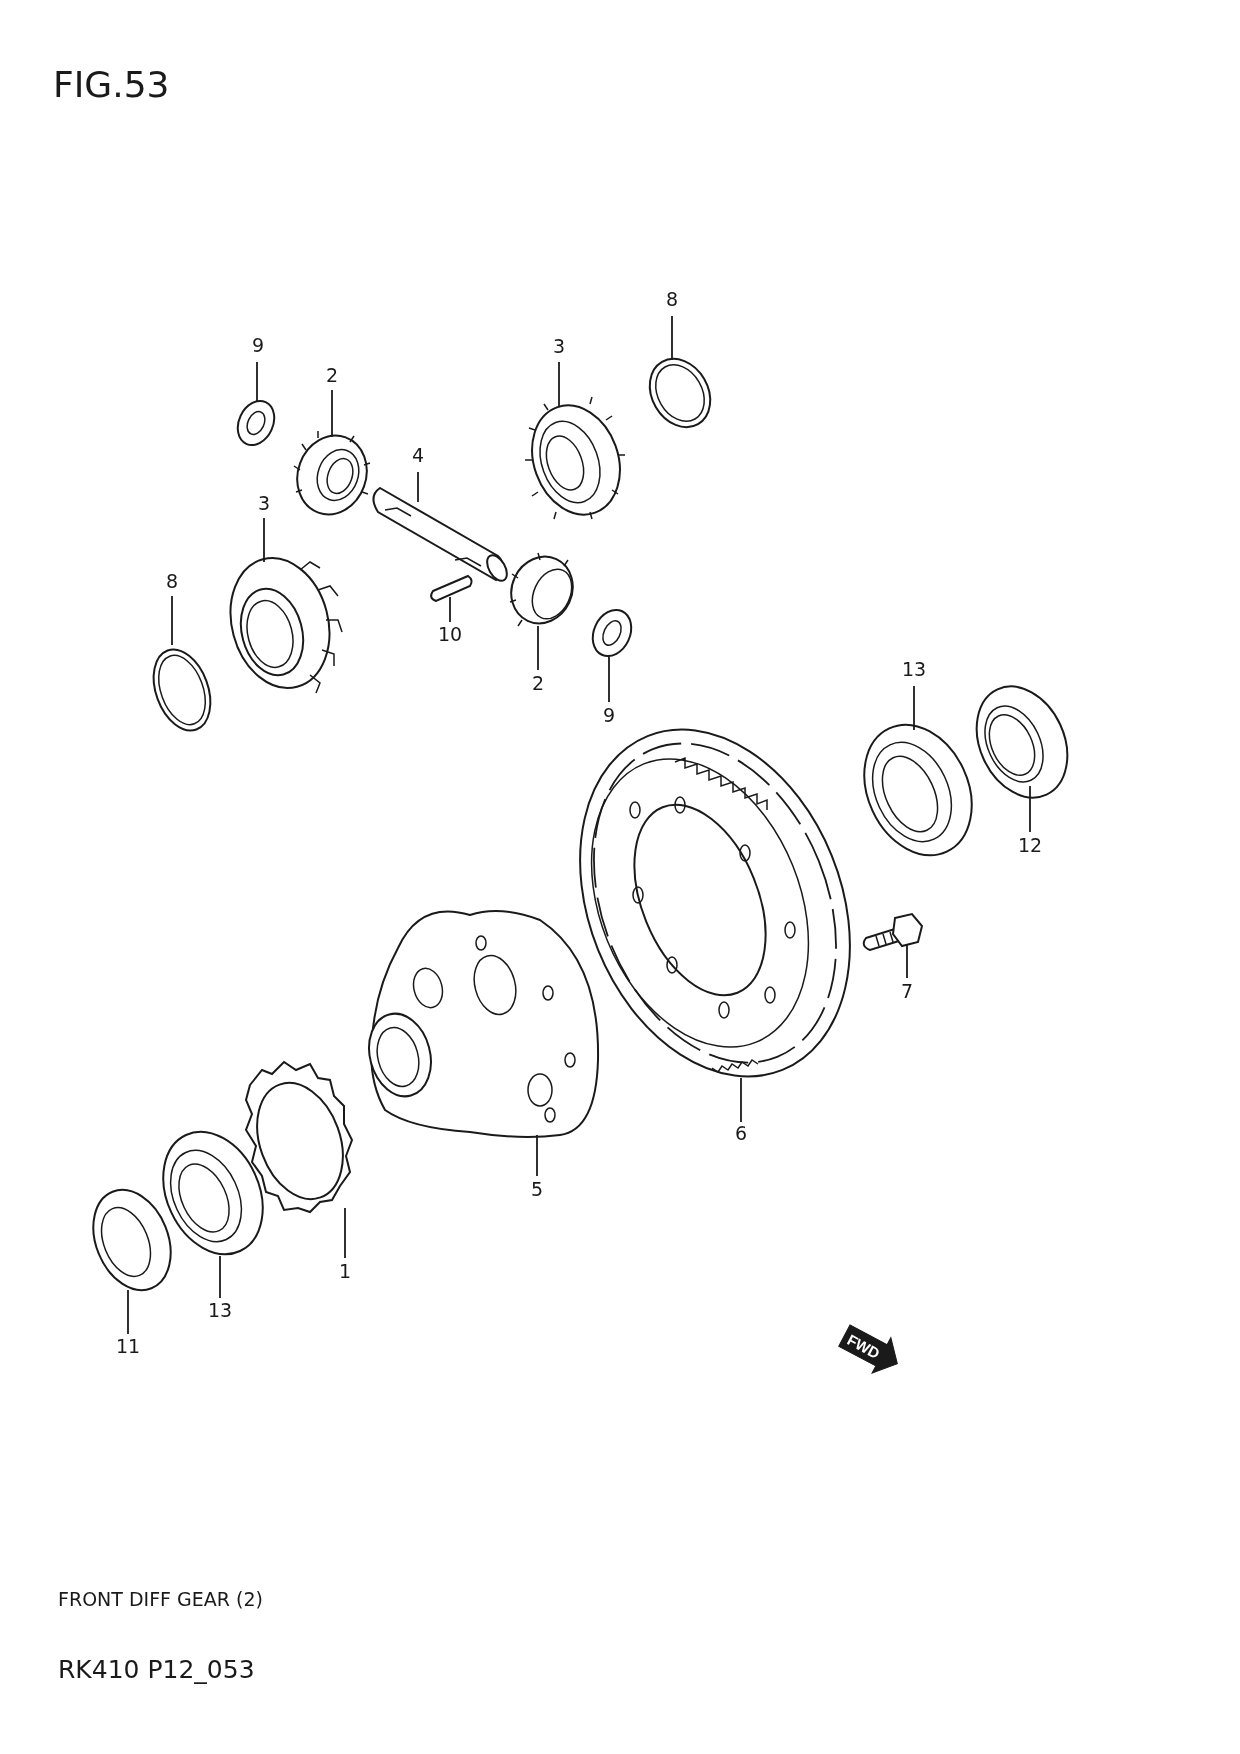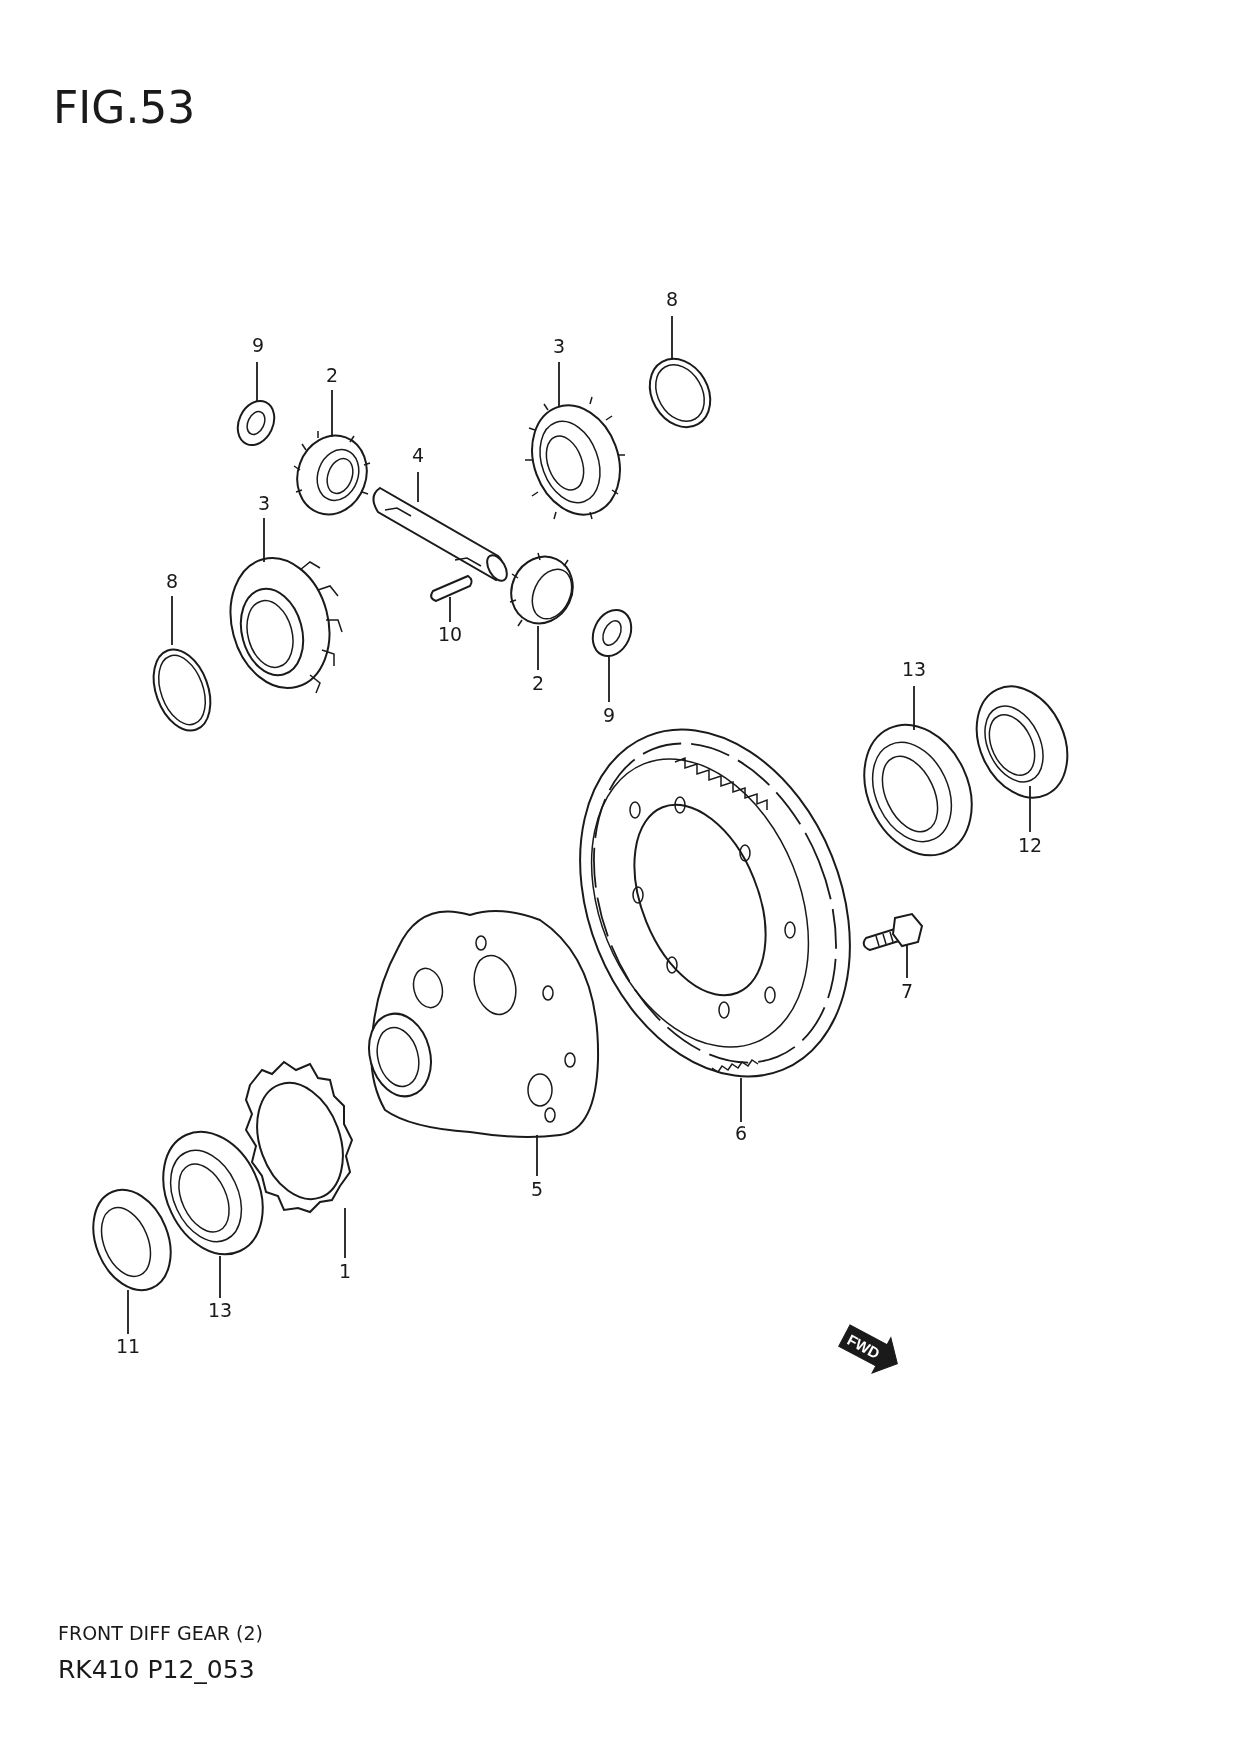--- a/index.html
+++ b/index.html
@@ -1,20 +1,20 @@
 <!DOCTYPE html>
 <html><head>
 <meta charset="utf-8">
 <style>
   html, body { margin: 0; padding: 0; background: #ffffff; }
   body { width: 1240px; height: 1754px; position: relative; overflow: hidden;
          font-family: "DejaVu Sans", "Liberation Sans", sans-serif; color: #1a1a1a; }
-  .fig-title { position: absolute; left: 53px; top: 82px; font-size: 44px; letter-spacing: 0px; }
+  .fig-title { position: absolute; left: 53px; top: 64px; font-size: 36px; letter-spacing: 0px; }
   .footer-code { position: absolute; left: 58px; top: 1655px; font-size: 25px; }
-  .footer-name { position: absolute; left: 58px; top: 1622px; font-size: 19px; }
+  .footer-name { position: absolute; left: 58px; top: 1588px; font-size: 19px; }
   svg.drawing { position: absolute; left: 0; top: 0; width: 1240px; height: 1754px; }
   svg.drawing .part { fill: #ffffff; stroke: #1a1a1a; stroke-width: 2; }
   svg.drawing .thin { fill: none; stroke: #1a1a1a; stroke-width: 1.5; }
   svg.drawing .dash { fill: none; stroke: #1a1a1a; stroke-width: 1.8; stroke-dasharray: 40 10; }
   svg.drawing .leader { stroke: #1a1a1a; stroke-width: 1.8; }
   svg.drawing text.callout { font-family: "DejaVu Sans", "Liberation Sans", sans-serif; font-size: 19px; fill: #1a1a1a; text-anchor: middle; }
 </style>
 </head>
 <body>
 

